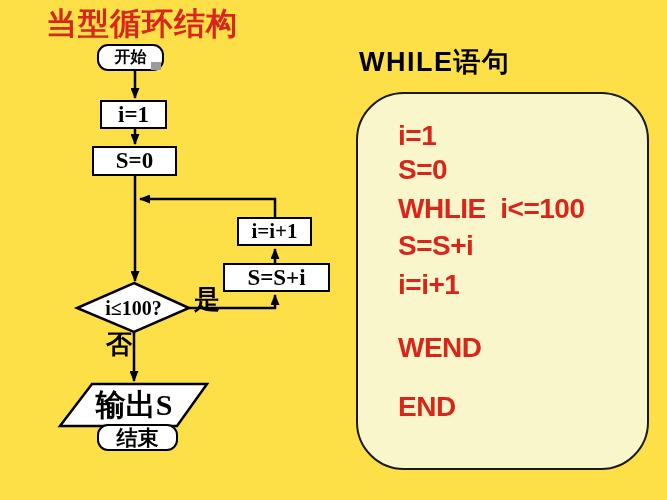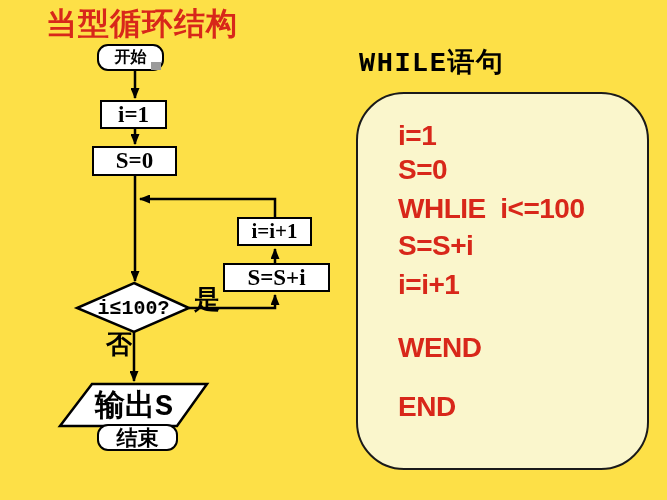--- a/index.html
+++ b/index.html
@@ -53,21 +53,21 @@
   .node-inc   { left: 237px; top: 217px; width: 75px;  height: 29px; font-size: 21px; }
   .node-acc   { left: 223px; top: 263px; width: 107px; height: 29px; font-size: 23px; }
   .node-end   { left: 97px;  top: 424px; width: 81px;  height: 27px; font-size: 21px; }
   .shape-label {
     position: absolute;
     display: flex;
     align-items: center;
     justify-content: center;
     font-weight: 700;
     color: var(--ink);
-    font-family: Liberation Mono, monospace;
+    font-family: Liberation Serif, serif;
     white-space: pre;
   }
   .diamond-label { left: 77px; top: 295px; width: 113px; height: 26px; font-size: 20px; letter-spacing: 0px; }
   .pgram-label   { left: 84px; top: 391px; width: 100px; height: 28px; font-size: 30px; }
   .edge-label {
     position: absolute;
     font-weight: 700;
     color: var(--ink);
     font-family: "Liberation Serif", serif;
     font-size: 26px;
@@ -80,21 +80,21 @@
     left: 151px; top: 62px;
     width: 10px; height: 8px;
     background: #9b9b9b;
   }
   .right-title {
     position: absolute;
     left: 359px; top: 44px;
     font-size: 27px;
     font-weight: 700;
     color: var(--ink);
-    font-family: Liberation Mono, monospace;
+    font-family: Liberation Sans, sans-serif;
     letter-spacing: 1.5px;
     white-space: pre;
   }
   .code-panel {
     position: absolute;
     left: 356px; top: 92px;
     width: 293px; height: 378px;
     background: var(--panelbg);
     border: 2.5px solid #1a1a1a;
     border-radius: 48px;

